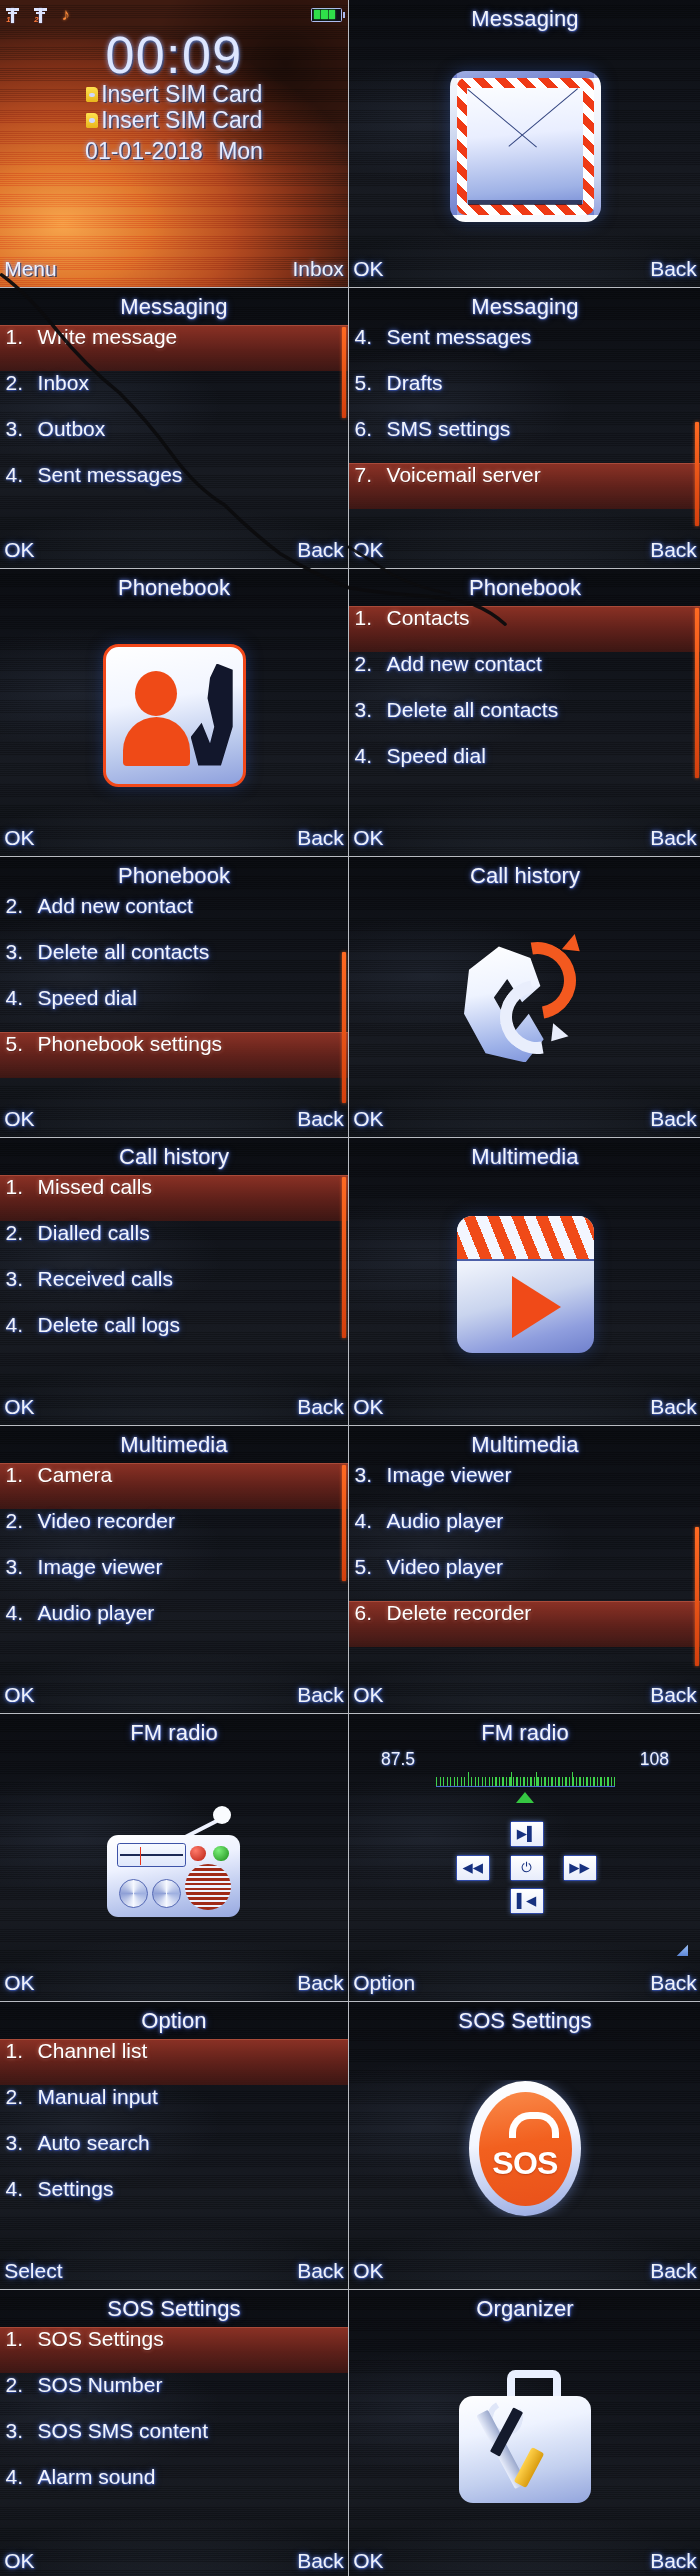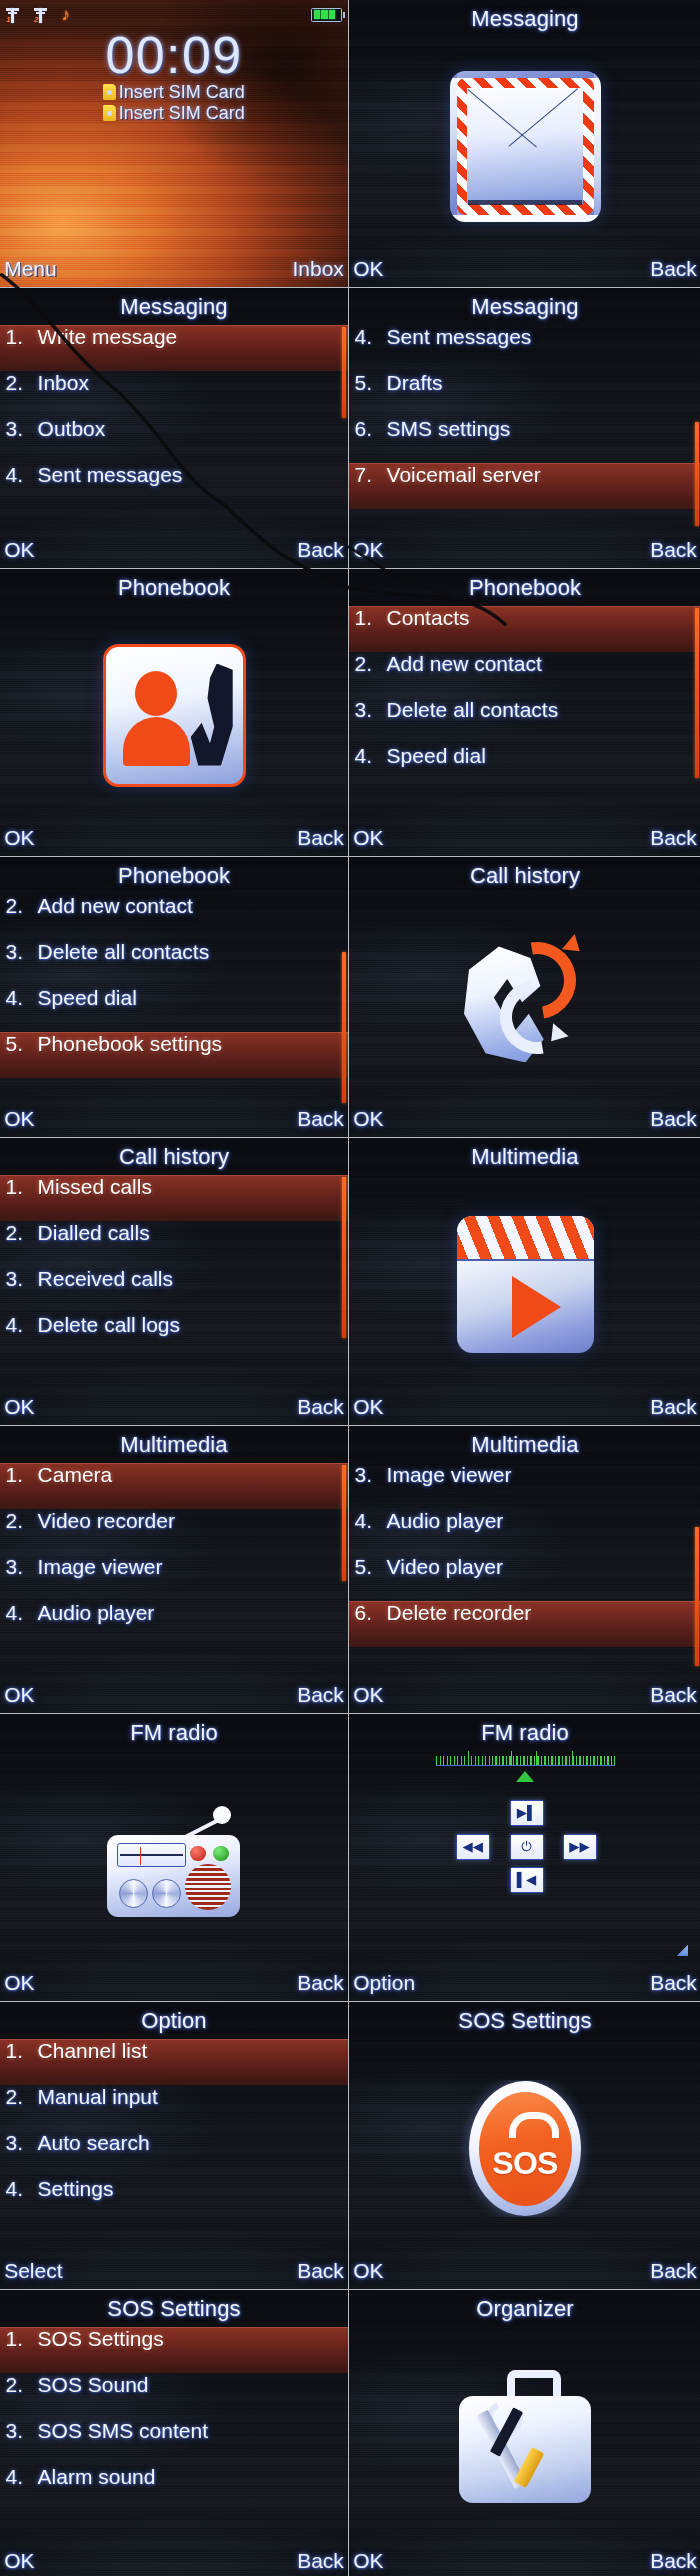--- a/index.html
+++ b/index.html
@@ -146,21 +146,21 @@
   .simline{
     position:relative;z-index:3;display:flex;align-items:center;gap:2.8px;
     justify-content:center;margin-top:2.8px;
   }
   .simline .card{
     width:12.6px;height:15.4px;background:linear-gradient(180deg,#ffe14e,#e8b61c);
     border-radius:1.4px 4.2px 1.4px 1.4px;position:relative;flex:none;
   }
   .simline .card:after{content:"";position:absolute;left:3.5px;top:5.6px;width:5.6px;height:4.9px;border-radius:50%;background:#cfd8ff;}
   .simline .txt{
-    font-size:18px;line-height:1;color:#e4ebff;
+    font-size:23px;line-height:1;color:#e4ebff;
     text-shadow:0 0 4.2px rgba(150,180,255,.9),1.4px 1.4px 0 rgba(25,30,60,.9);
     white-space:nowrap;
   }
   .dateline{
     position:relative;z-index:3;text-align:center;margin-top:5.6px;
     font-size:23px;color:#e4ebff;
     text-shadow:0 0 4.2px rgba(150,180,255,.9),1.4px 1.4px 0 rgba(25,30,60,.9);
   }
   .dateline span{margin-left:15.4px;}
   .home .softkeys span{
@@ -330,20 +330,23 @@
       </div>
       <div class="clock">00:09</div>
       <div class="simline">
         <span class="card"></span>
         <span class="txt">Insert SIM Card</span>
       </div>
       <div class="simline">
         <span class="card"></span>
         <span class="txt">Insert SIM Card</span>
       </div>
+      <div class="dateline">
+        <b style="font-weight:normal">01-01-2018</b><span>Mon</span>
+      </div>
       <div style="flex:1"></div>
       <div class="softkeys">
         <span>Menu</span>
         <span>Inbox</span>
       </div>
     </div>
     <svg class="cable" width="349" height="288" viewBox="0 0 497 410" aria-hidden="true">
       <path d="M0 20 L18 42 L40 78 L70 118 L110 168 L160 222 L210 272 L260 318 L300 352 L340 382 L380 404" stroke="#0a0a0a" stroke-width="6" fill="none" opacity="0"></path>
     </svg>
   </div>
@@ -660,20 +663,24 @@
           <span>OK</span>
           <span>Back</span>
         </div>
       </div>
     </div>
     <div class="screen rightcol">
       <div class="inner">
         <div class="title">FM radio</div>
         <div class="body">
           <div class="fmplayer">
+            <div class="freqrow">
+              <span>87.5</span>
+              <span>108</span>
+            </div>
             <div class="band">
               <i class="tick" style="left: 18%;"></i>
               <i class="tick" style="left: 42%;"></i>
               <i class="tick" style="left: 56%;"></i>
               <i class="tick" style="left: 76%;"></i>
             </div>
             <div class="marker"></div>
             <div class="pad">
               <div class="pbtn up">▶▌</div>
               <div class="pbtn left">◀◀</div>
@@ -742,21 +749,21 @@
       <div class="inner">
         <div class="title">SOS Settings</div>
         <div class="body">
           <div class="list">
             <div class="row sel">
               <span class="num">1.</span>
               <span class="lbl">SOS Settings</span>
             </div>
             <div class="row">
               <span class="num">2.</span>
-              <span class="lbl">SOS Sound</span>
+              <span class="lbl">SOS Number</span>
             </div>
             <div class="row">
               <span class="num">3.</span>
               <span class="lbl">SOS SMS content</span>
             </div>
             <div class="row">
               <span class="num">4.</span>
               <span class="lbl">Alarm sound</span>
             </div>
           </div>

